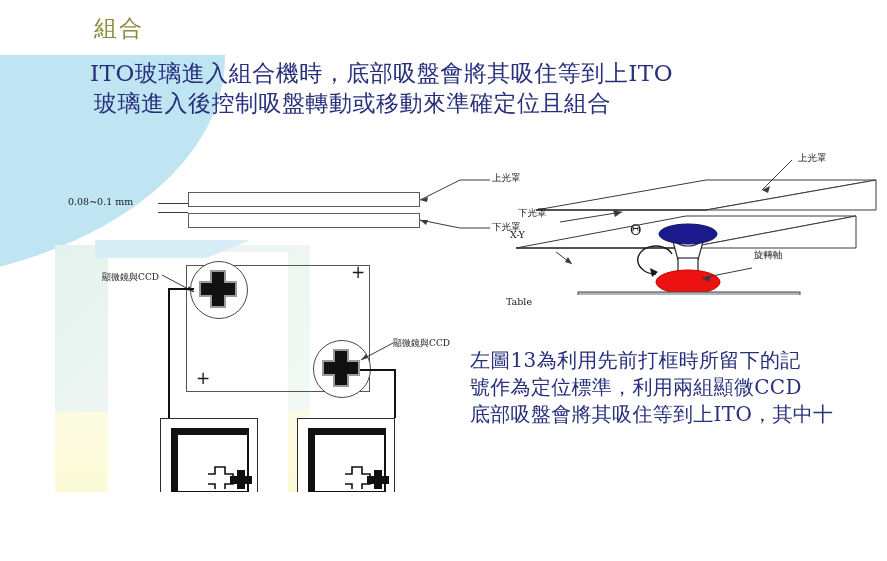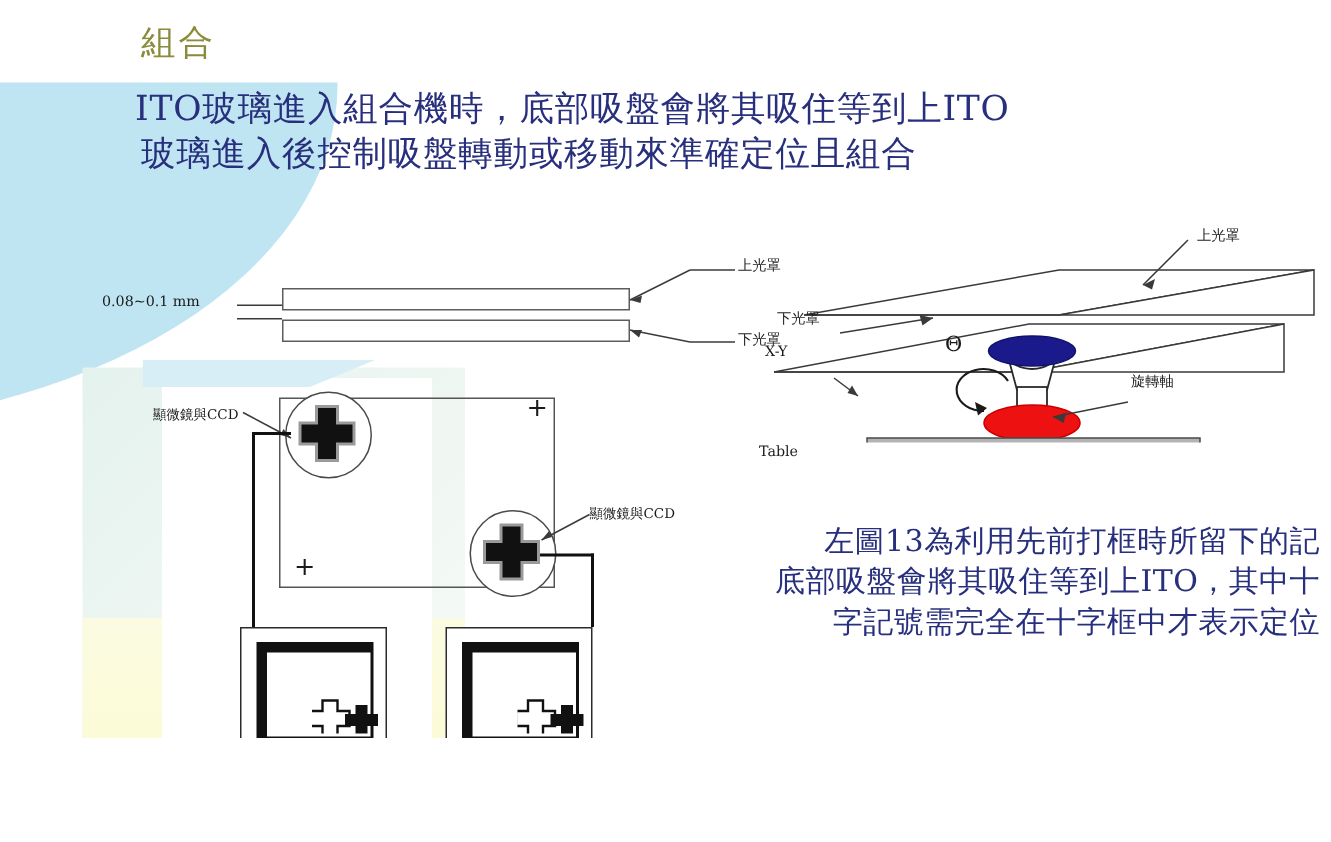--- a/index.html
+++ b/index.html
@@ -102,21 +102,21 @@
     position: absolute;
     left: 470px;
     top: 347px;
     width: 410px;
     font-size: 20px;
     line-height: 27px;
     color: #28307e;
     font-family: "DejaVu Serif", serif;
     letter-spacing: 0.3px;
   }
-  .para-right .ln { display: block; white-space: nowrap; text-align: right; }
+  .para-right .ln { display: block; white-space: nowrap; }
 
   
   .lbl {
     position: absolute;
     font-family: "DejaVu Serif", serif;
     font-size: 9.5px;
     color: #1a1a1a;
     white-space: nowrap;
     line-height: 12px;
   }
@@ -380,17 +380,17 @@
           <span></span>
           <span></span>
       </div>
     </div>
     <div class="monitor-stand" style="left:313px; top:517px;"></div>
     <div class="monitor-caption" style="left:297px; top:532px; width:98px;">顯示器</div>
   </div>
 
   <div class="para-right">
     <span class="ln">左圖13為利用先前打框時所留下的記</span>
+    <span class="ln">號作為定位標準，利用兩組顯微CCD</span>
     <span class="ln">底部吸盤會將其吸住等到上ITO，其中十</span>
-    <span class="ln">字記號需完全在十字框中才表示定位</span>
   </div>
 
 </div>
 
 </body></html>

